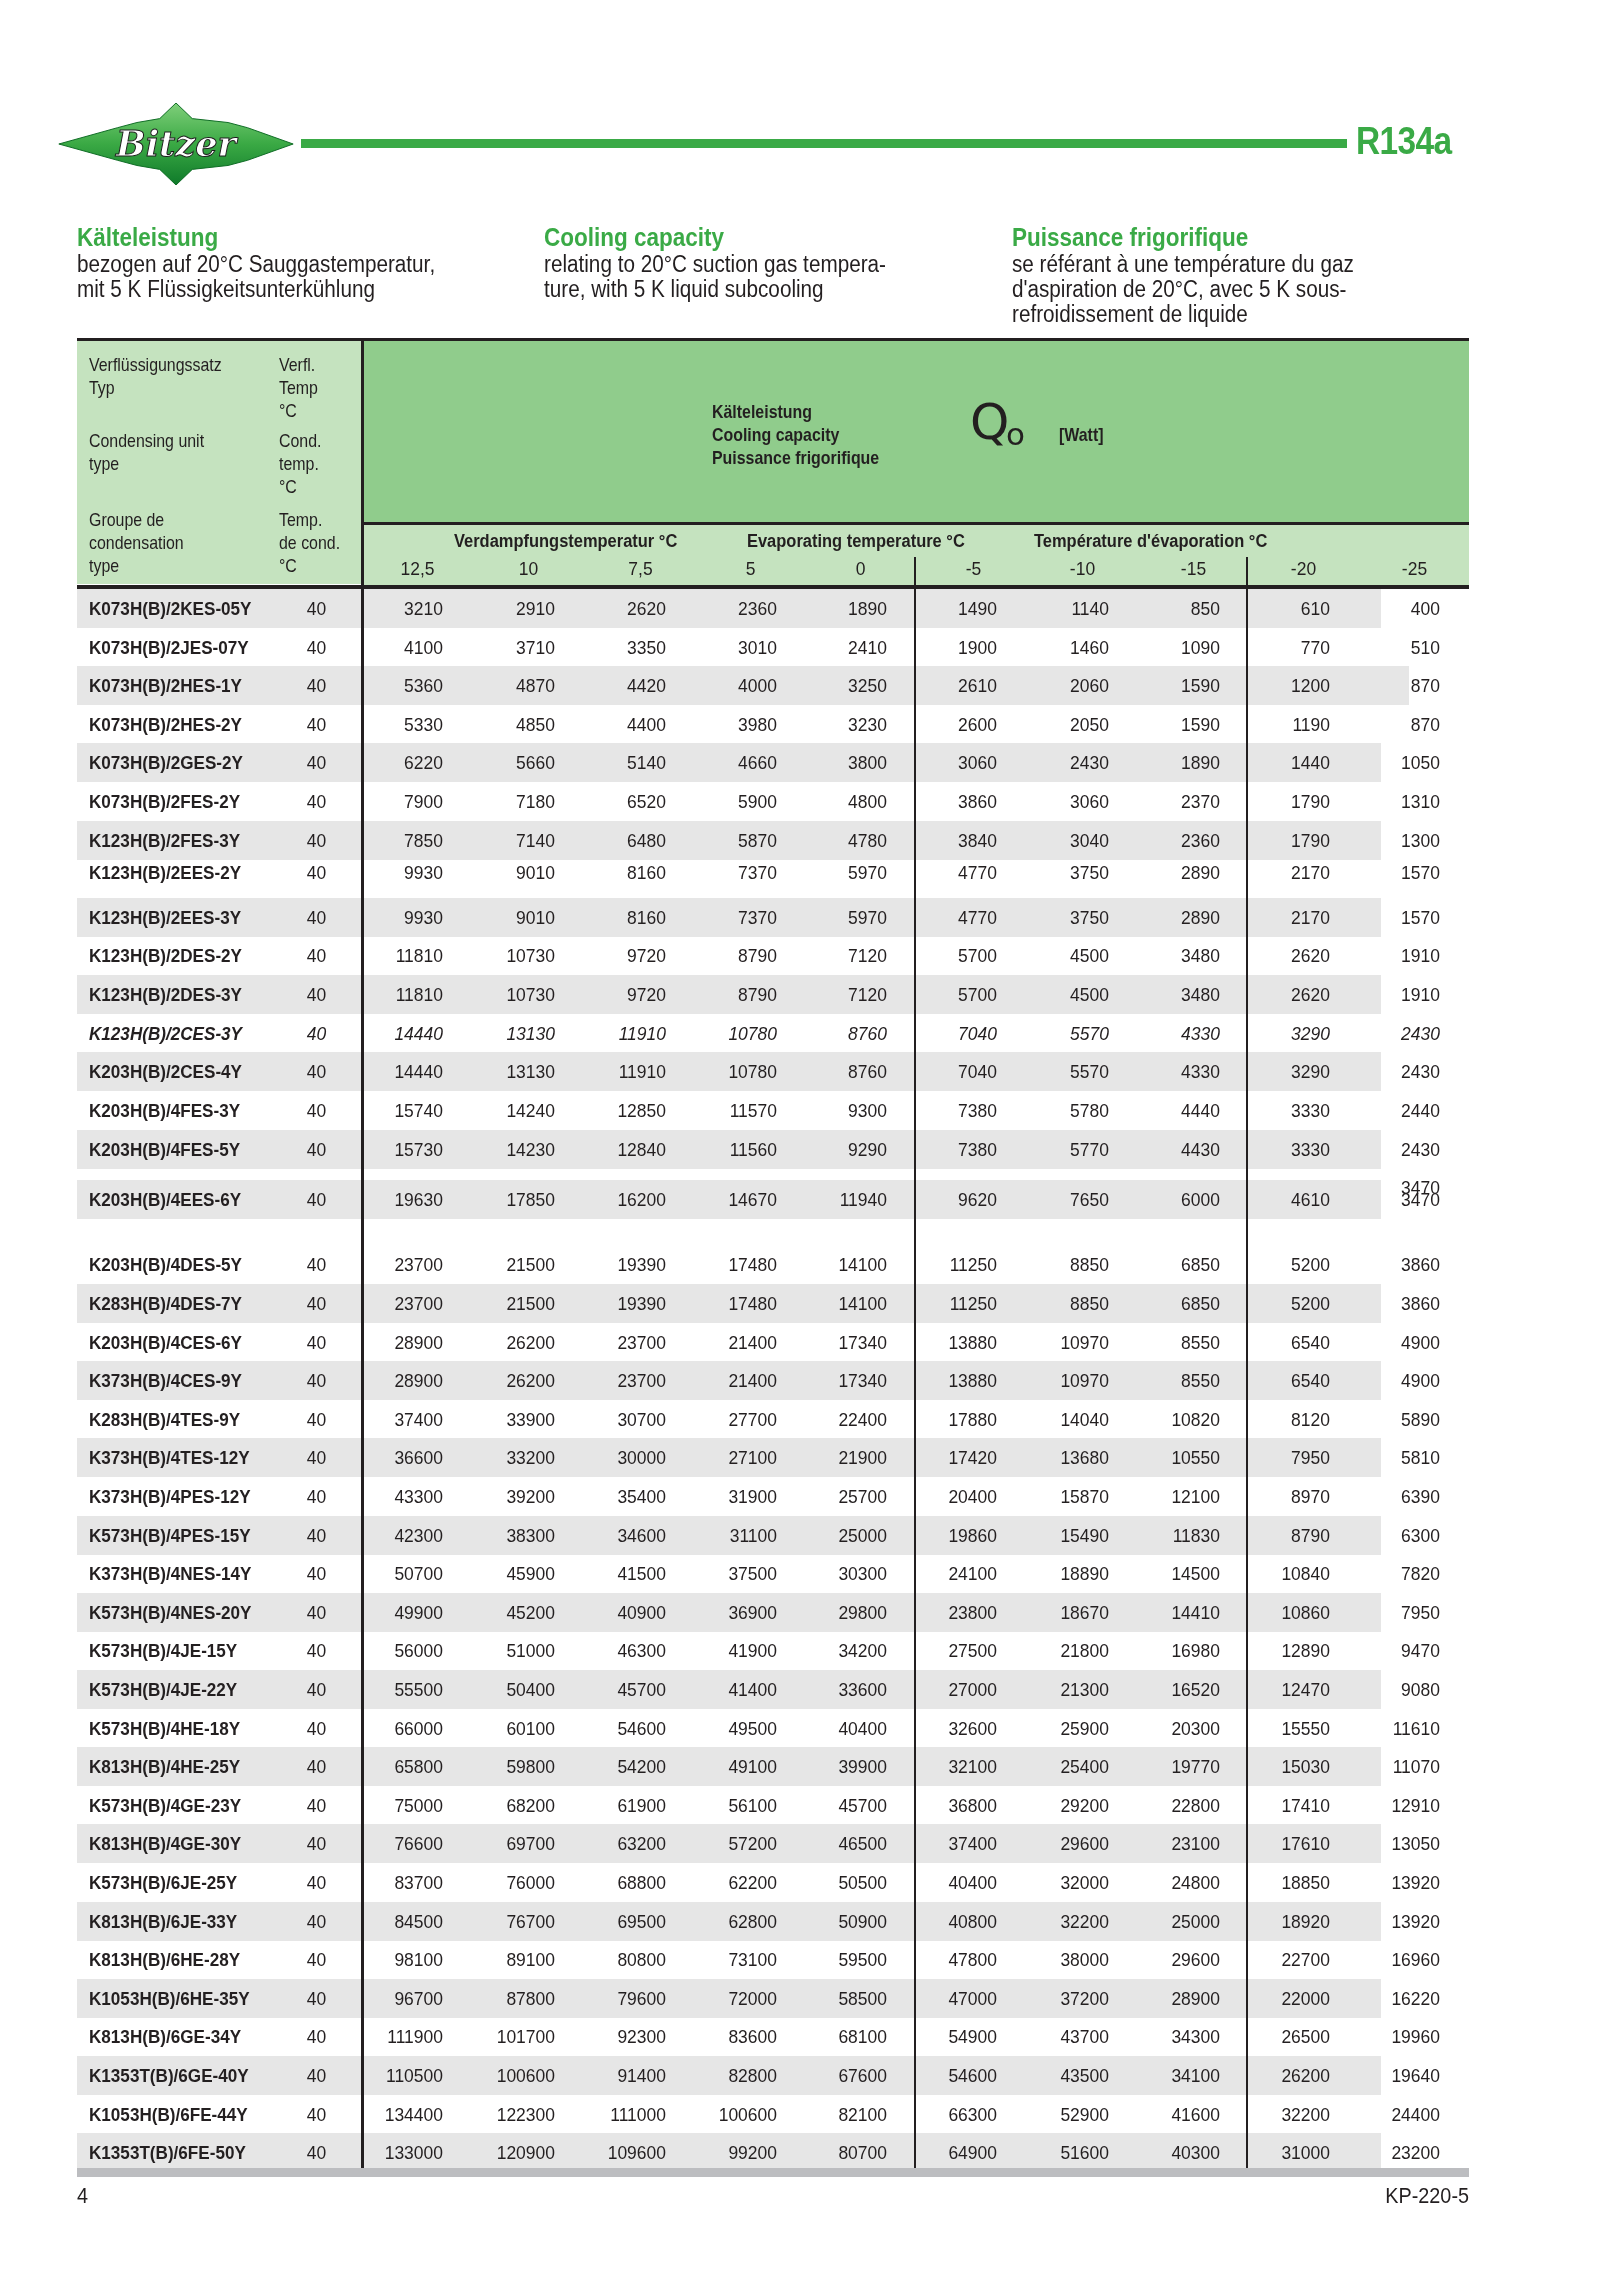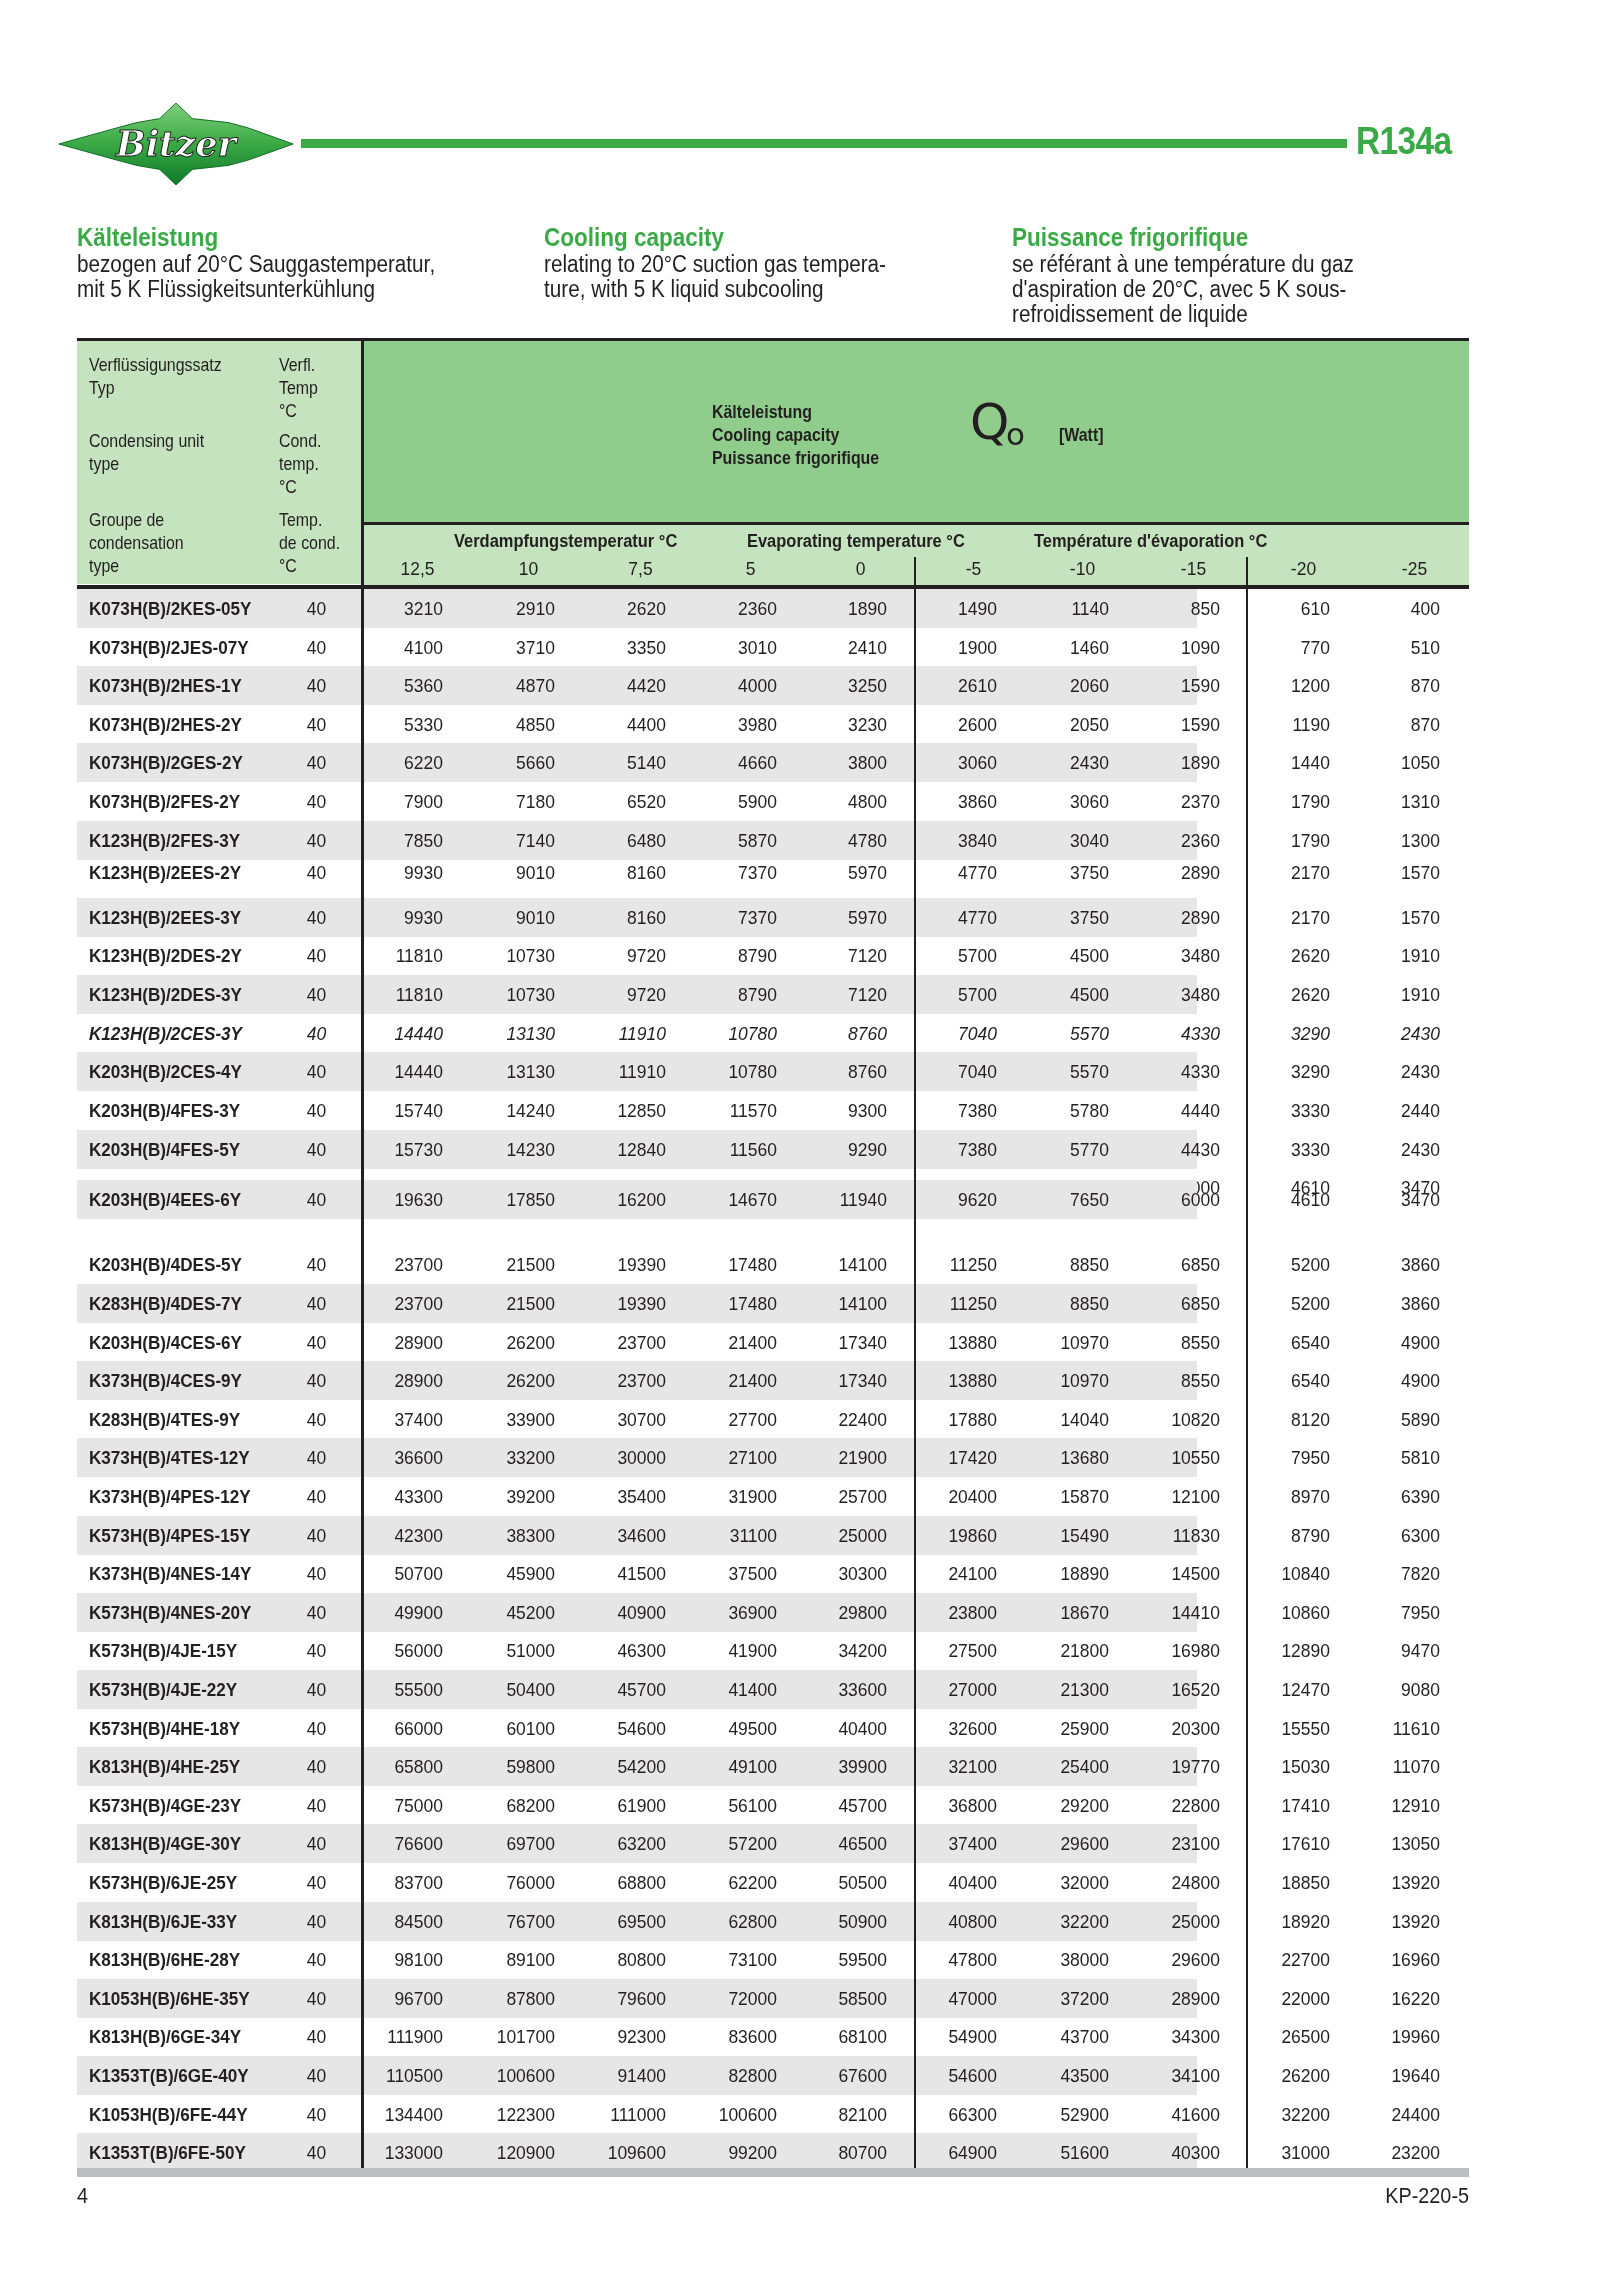--- a/index.html
+++ b/index.html
@@ -41,21 +41,21 @@
   #q-sub { left:929px; top:80px; font-size:31px; line-height:33px; font-family:"DejaVu Sans", sans-serif; }
   #unit { left:982px; top:87px; font-size:17.7px; font-weight:bold; transform:scaleX(0.9); transform-origin:left top; }
 
   .evap-title { position:absolute; top:192px; font-size:18.3px; font-weight:bold; white-space:nowrap;
                 transform:scaleX(0.9); transform-origin:left top; }
   .evap-val { position:absolute; top:220px; width:79px; margin-left:-39px; text-align:center;
               font-size:19px; transform:scaleX(0.92); }
   .evap-div { position:absolute; top:219px; width:2px; height:29px; background:#231f20; }
 
   #rows { left:0; top:251px; width:1392px; }
-  .row { position:absolute; left:0; width:1120px; height:39px; }
+  .row { position:absolute; left:0; width:1304px; height:39px; }
   .row.alt { background:#e6e6e6; }
   .cell-model { position:absolute; left:11.8px; top:8.5px; font-size:19px; font-weight:bold; white-space:nowrap;
                 transform:scaleX(0.9); transform-origin:left top; }
   .cell-temp { position:absolute; left:220px; width:39px; top:8.5px; text-align:center; font-size:19px;
                transform:scaleX(0.92); }
   .cell-val { position:absolute; top:8.5px; width:105px; text-align:right; font-size:19px;
               transform:scaleX(0.92); transform-origin:right top; }
   .vdiv { position:absolute; top:251px; width:2px; height:1580px; background:#231f20; }
 
   #footbar { left:77px; top:2168px; width:1392px; height:9.2px; background:#bcbdc0; }
@@ -190,21 +190,21 @@
         <div class="cell-val" style="left: 373px;">3710</div>
         <div class="cell-val" style="left: 484px;">3350</div>
         <div class="cell-val" style="left: 595px;">3010</div>
         <div class="cell-val" style="left: 705px;">2410</div>
         <div class="cell-val" style="left: 815px;">1900</div>
         <div class="cell-val" style="left: 927px;">1460</div>
         <div class="cell-val" style="left: 1038px;">1090</div>
         <div class="cell-val" style="left: 1148px;">770</div>
         <div class="cell-val" style="left: 1258px;">510</div>
       </div>
-      <div class="row alt" style="top: 77px;">
+      <div class="row alt" style="top: 77px; padding-left: 28px;">
         <div class="cell-model">K073H(B)/2HES-1Y</div>
         <div class="cell-temp">40</div>
         <div class="cell-val" style="left: 261px;">5360</div>
         <div class="cell-val" style="left: 373px;">4870</div>
         <div class="cell-val" style="left: 484px;">4420</div>
         <div class="cell-val" style="left: 595px;">4000</div>
         <div class="cell-val" style="left: 705px;">3250</div>
         <div class="cell-val" style="left: 815px;">2610</div>
         <div class="cell-val" style="left: 927px;">2060</div>
         <div class="cell-val" style="left: 1038px;">1590</div>

